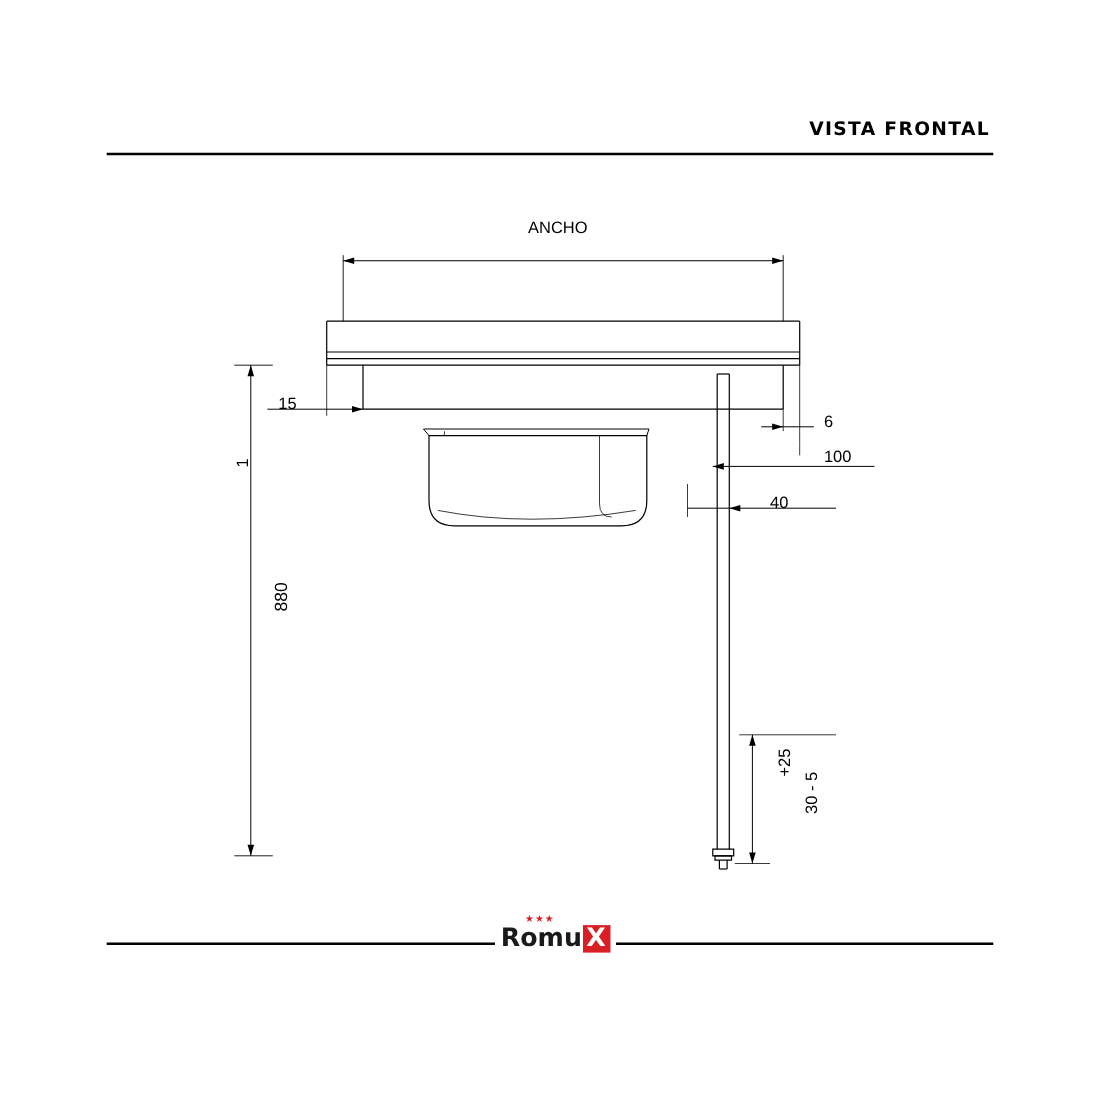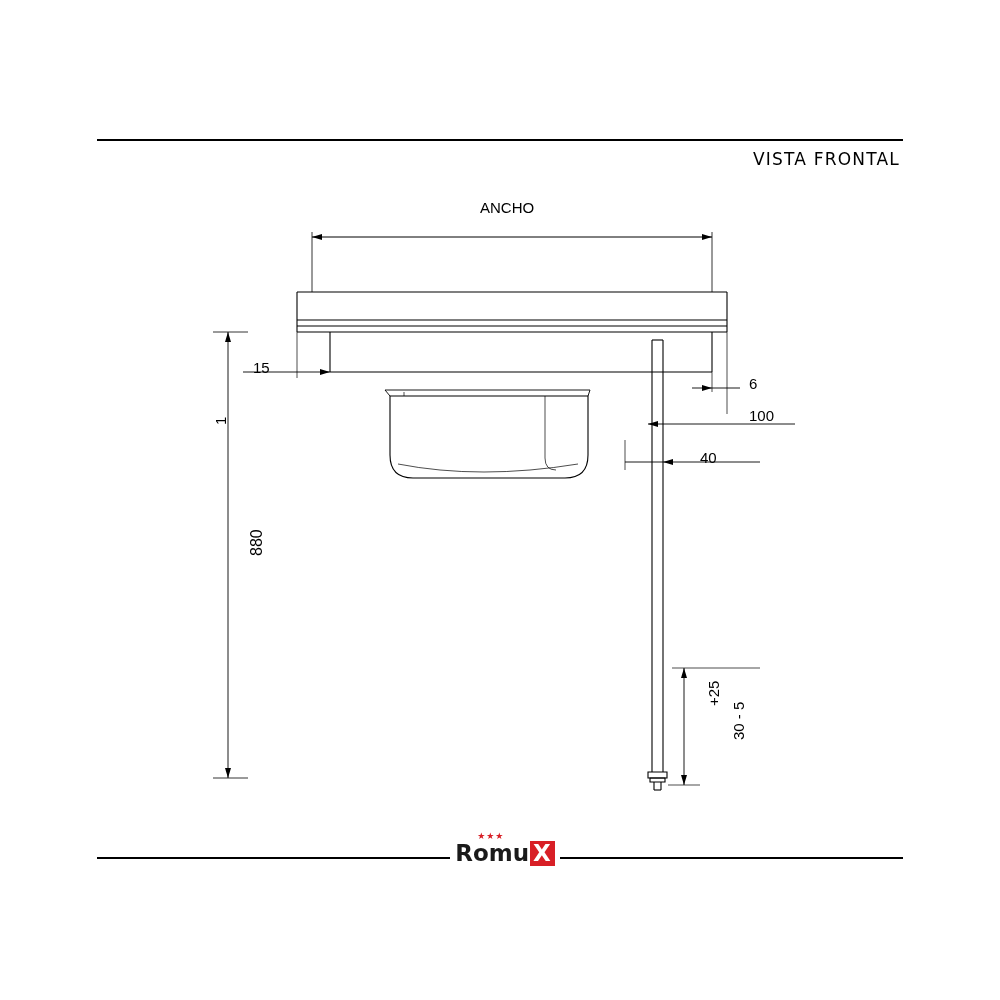--- a/index.html
+++ b/index.html
@@ -20,24 +20,23 @@
     left: 0;
     top: 0;
     width: 1000px;
     height: 1000px;
   }
   .title-text {
     position: absolute;
     right: 100px;
     top: 108px;
     font-size: 17px;
-    font-weight: normal;
+    font-weight: bold;
     letter-spacing: 1.2px;
     font-family: "DejaVu Sans", sans-serif;
-    margin-top: 41px;
   }
   .label {
     position: absolute;
     font-size: 15px;
     font-family: "Liberation Sans", sans-serif;
     white-space: nowrap;
   }
   .label.vert {
     transform: rotate(-90deg);
     transform-origin: left top;

